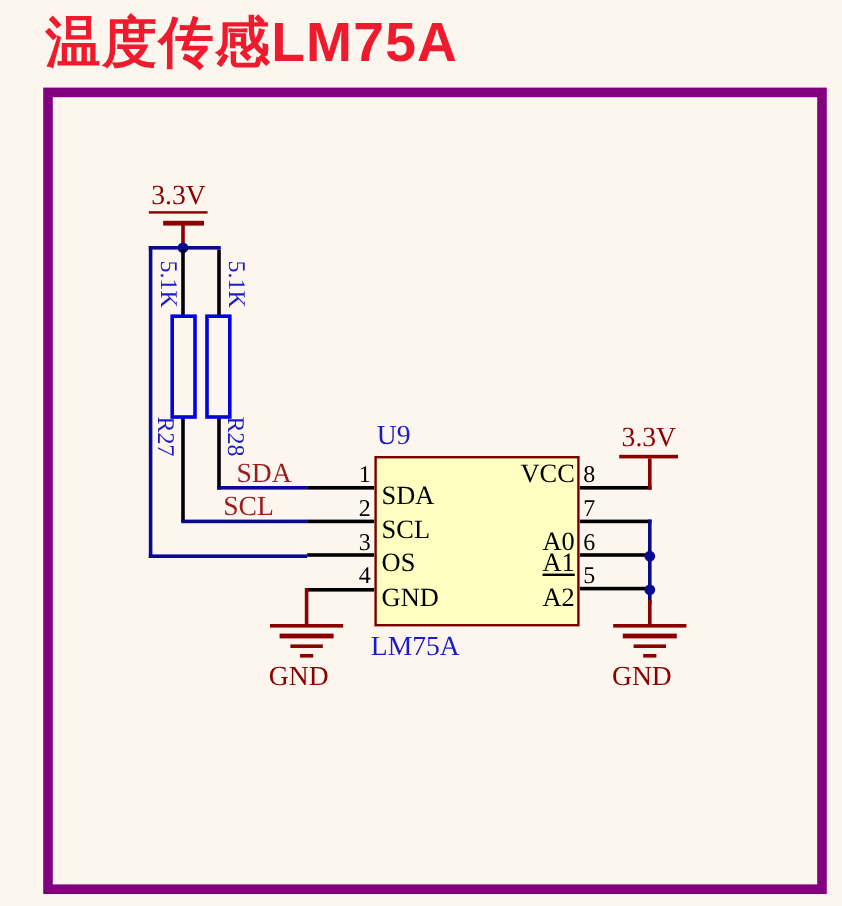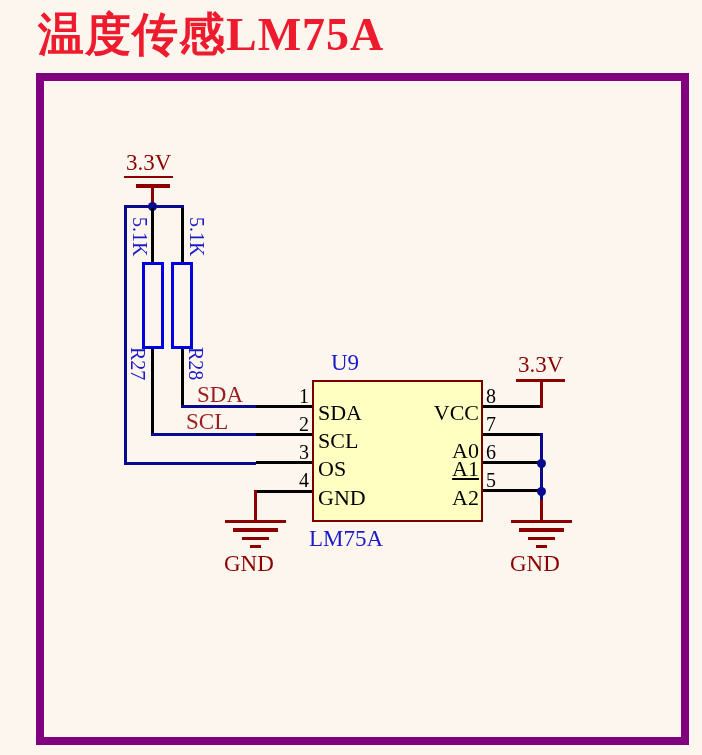--- a/index.html
+++ b/index.html
@@ -3,21 +3,21 @@
 <meta charset="utf-8">
 <style>
   html,body{margin:0;padding:0;}
   body{background:#FCF6EE;font-family:"Liberation Serif",serif;}
   #stage{position:relative;width:702px;height:755px;background:#FCF6EE;overflow:hidden;}
   .abs{position:absolute;}
   .wire-navy{background:#0A0A8F;}
   .wire-black{background:#000000;}
   .wire-red{background:#8B0000;}
   .dot{background:#0A0A8F;border-radius:50%;width:9px;height:9px;}
-  .title{font-family:Liberation Serif, serif;font-weight:bold;font-size:46px;color:#EE1B2E;letter-spacing:1px;white-space:nowrap;line-height:1.1;}
+  .title{font-family:Liberation Sans, sans-serif;font-weight:bold;font-size:46px;color:#EE1B2E;letter-spacing:1px;white-space:nowrap;line-height:1.1;}
   .frame{border:8px solid #800080;box-sizing:border-box;}
   .pwr-label{font-size:23px;color:#8B0000;line-height:1.0;border-bottom:2px solid #8B0000;padding:0 2px 2px 2px;white-space:nowrap;}
   .pwr-label-bar{font-size:23px;color:#8B0000;line-height:1.0;border-bottom:3px solid #8B0000;padding:0 2px 3px 2px;white-space:nowrap;}
   .gnd-label{font-size:23px;color:#8B0000;line-height:1.0;white-space:nowrap;}
   .net-label{font-size:23px;color:#9B1C1C;line-height:1.0;white-space:nowrap;}
   .res-body{width:22px;height:87px;border:3px solid #0000E0;box-sizing:border-box;background:transparent;}
   .res-text{font-size:20px;color:#1A1AC8;line-height:1.05;white-space:nowrap;transform:rotate(90deg);transform-origin:top left;}
   .ic-body{width:171px;height:142px;background:#FFFFC2;border:2px solid #7A0000;box-sizing:border-box;}
   .ic-ref{font-size:23px;color:#1A1AC8;line-height:1.0;white-space:nowrap;}
   .pin-name{font-size:22px;color:#000;line-height:1.0;white-space:nowrap;}
@@ -65,29 +65,29 @@
   <div class="abs wire-black" style="left:256px;top:433px;width:56px;height:3px;"></div>
   <div class="abs wire-black" style="left:256px;top:461px;width:56px;height:3px;"></div>
   <div class="abs wire-black" style="left:256px;top:490px;width:56px;height:3px;"></div>
 
   <div class="abs wire-black" style="left:483px;top:405px;width:60px;height:3px;"></div>
   <div class="abs wire-black" style="left:483px;top:433px;width:60px;height:3px;"></div>
   <div class="abs wire-black" style="left:483px;top:461px;width:60px;height:3px;"></div>
   <div class="abs wire-black" style="left:483px;top:489px;width:60px;height:3px;"></div>
 
   <div class="abs ic-body" style="left:312px;top:380px;"></div>
-  <div class="abs ic-ref" style="left:331px;top:351px;">U9</div>
+  <div class="abs ic-ref" style="left:314px;top:351px;">U9</div>
   <div class="abs ic-ref" style="left:309px;top:527px;">LM75A</div>
 
   <div class="abs pin-name" style="left:318px;top:402px;">SDA</div>
   <div class="abs pin-name" style="left:318px;top:430px;">SCL</div>
   <div class="abs pin-name" style="left:318px;top:458px;">OS</div>
   <div class="abs pin-name" style="left:318px;top:487px;">GND</div>
 
-  <div class="abs pin-name ta-r" style="left:395px;top:402px;width:84px;font-family:Liberation Serif, serif;">VCC</div>
+  <div class="abs pin-name ta-r" style="left:395px;top:384px;width:84px;font-family:Liberation Serif, serif;">VCC</div>
   <div class="abs pin-name ta-r" style="left:395px;top:440px;width:84px;">A0</div>
   <div class="abs pin-name ta-r" style="left:395px;top:458px;width:84px;text-decoration:underline;">A1</div>
   <div class="abs pin-name ta-r" style="left:395px;top:487px;width:84px;">A2</div>
 
   <div class="abs pin-num ta-r" style="left:289px;top:386px;width:20px;">1</div>
   <div class="abs pin-num ta-r" style="left:289px;top:414px;width:20px;">2</div>
   <div class="abs pin-num ta-r" style="left:289px;top:442px;width:20px;">3</div>
   <div class="abs pin-num ta-r" style="left:289px;top:470px;width:20px;">4</div>
 
   <div class="abs pin-num" style="left:486px;top:386px;">8</div>

